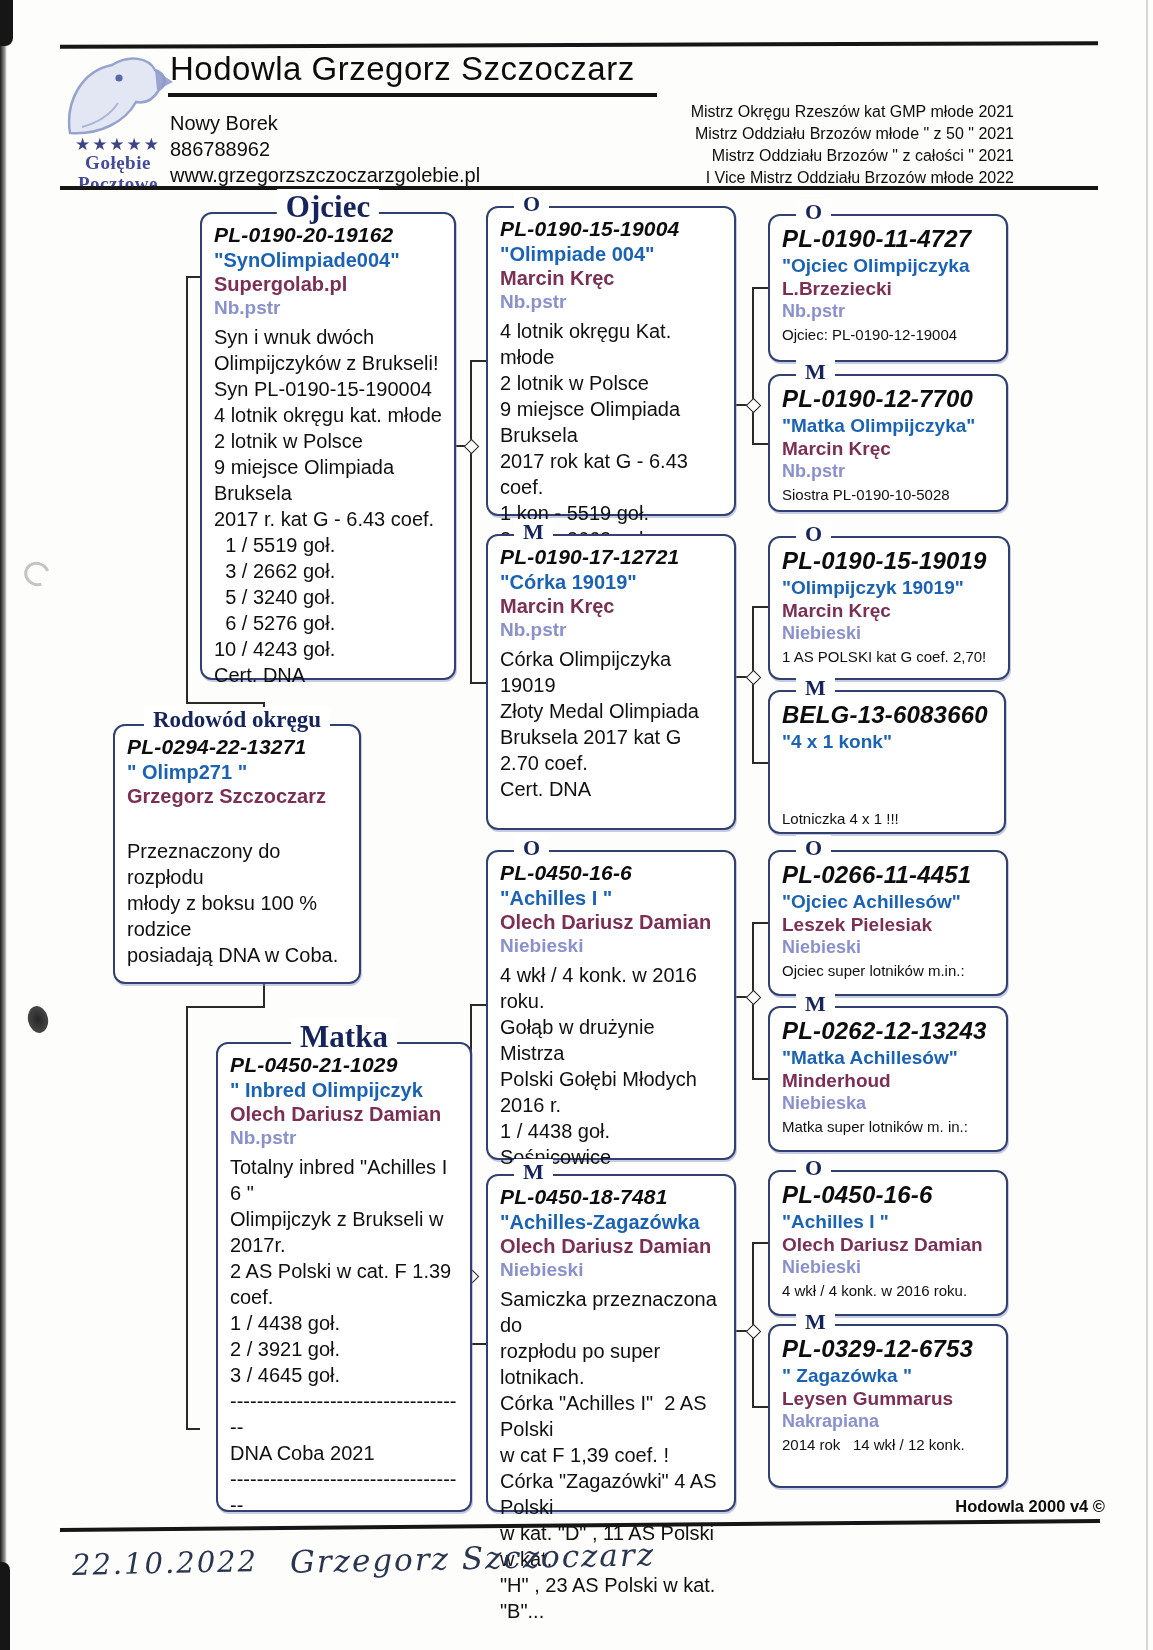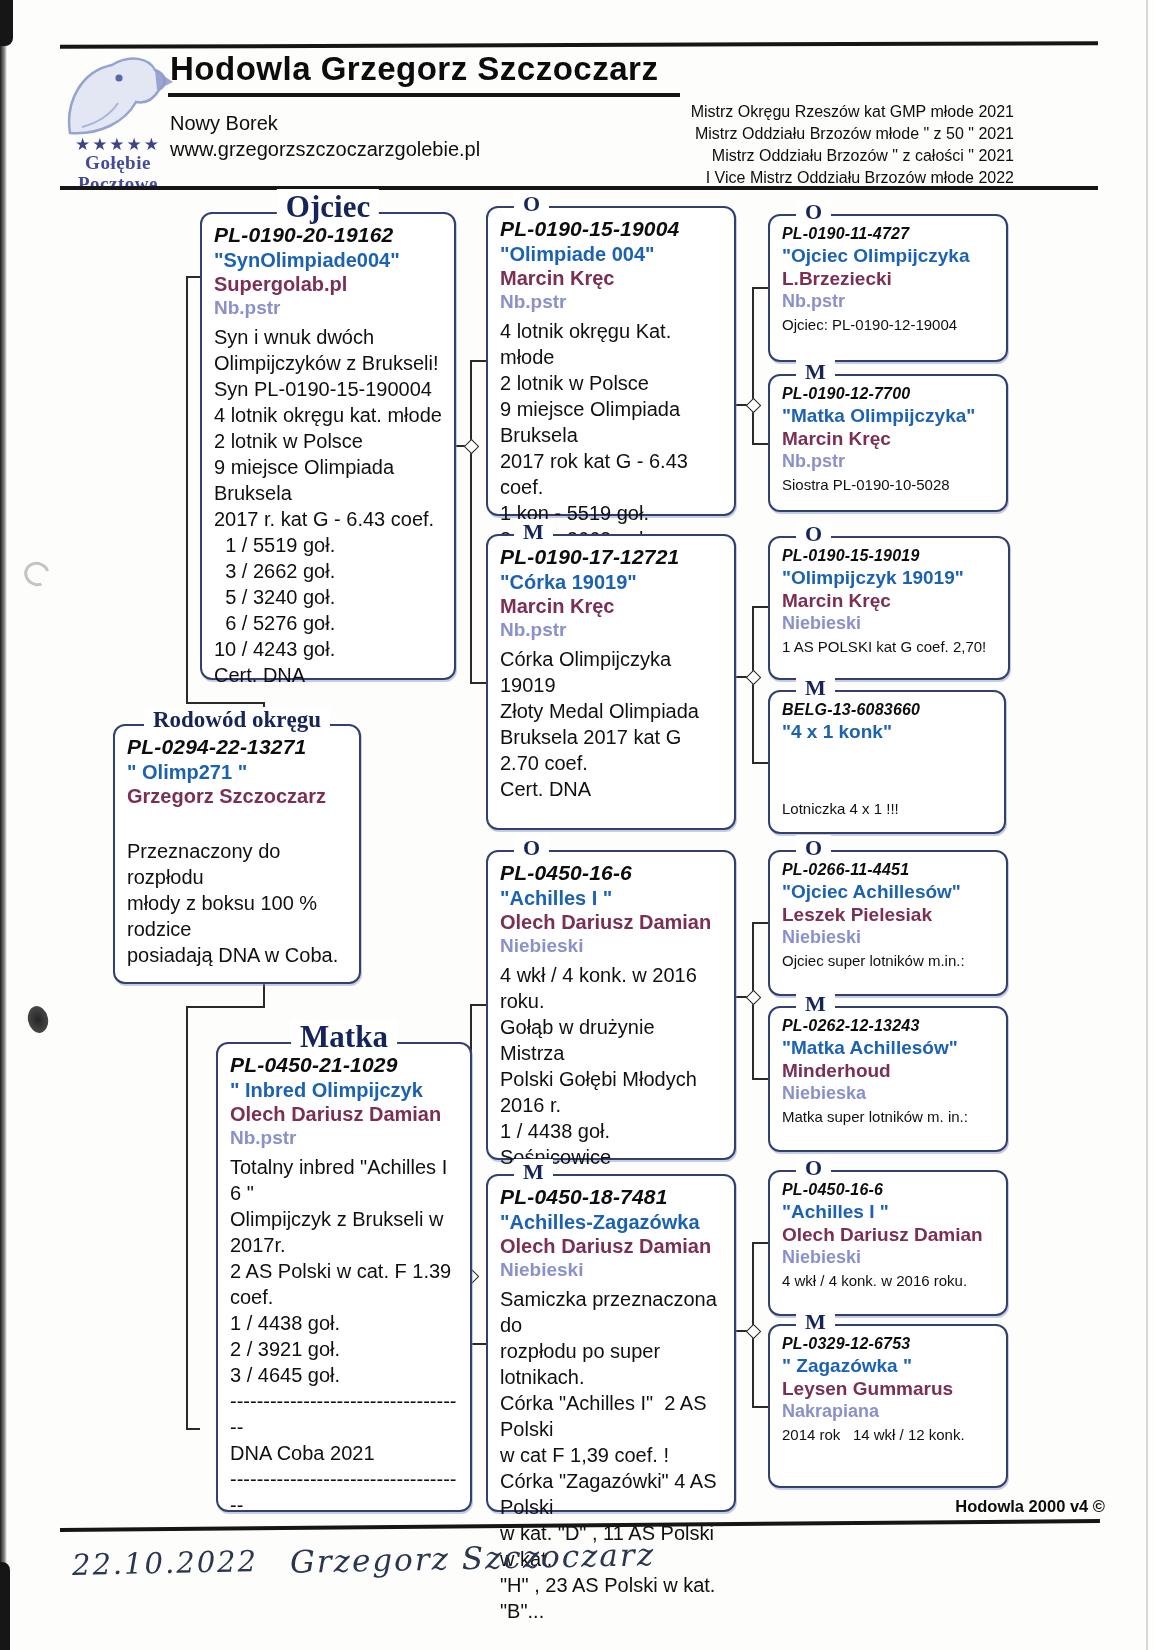--- a/index.html
+++ b/index.html
@@ -1,20 +1,20 @@
 <!DOCTYPE html>
 <html><head>
 <meta charset="utf-8">
 <style>
   html,body{margin:0;padding:0;background:#e8e8e6;}
   .page{position:relative;width:1153px;height:1650px;background:#fdfdfb;overflow:hidden;
         font-family:"Liberation Sans",sans-serif;color:#111;}
   
   .rule{position:absolute;background:#161616;}
-  .page-title{position:absolute;left:168px;top:50px;font-size:33px;font-weight:bold;
+  .page-title{position:absolute;left:168px;top:50px;font-size:33px;font-weight:normal;
       letter-spacing:.5px;border-bottom:4px solid #141414;padding:0 22px 5px 2px;color:#0c0c0c;}
   .contact{position:absolute;left:170px;top:110px;font-size:20px;line-height:26px;color:#0e0e0e;}
   .achievements{position:absolute;left:600px;top:101px;width:414px;text-align:right;
       font-size:16px;line-height:22px;color:#0e0e0e;}
   .logo-stars{position:absolute;left:58px;top:134px;width:120px;text-align:center;
       font-size:17px;letter-spacing:2px;color:#3d4386;}
   .logo-text{position:absolute;width:120px;left:58px;text-align:center;font-family:"Liberation Serif",serif;
       font-weight:bold;font-size:19px;color:#454a99;letter-spacing:.5px;}
   
   .pbox{position:absolute;background:#fff;border:2.5px solid #31406f;border-radius:12px;
@@ -22,21 +22,21 @@
   .pbox-label{position:absolute;background:#fff;padding:0 9px;font-family:"Liberation Serif",serif;
       font-weight:bold;color:#16245c;white-space:nowrap;}
   .label-big{left:50%;transform:translateX(-50%);font-size:31px;top:-25px;text-align:center;}
   .label-mid{left:50%;transform:translateX(-50%);font-size:23px;top:-19px;}
   .label-om{left:26px;font-size:22px;top:-17px;}
   .ring{font-style:italic;font-weight:bold;font-size:21px;color:#0d0d0d;letter-spacing:.2px;margin-top:3px;white-space:nowrap;}
   .pname{font-weight:bold;font-size:20px;color:#1b62b3;margin-top:2px;white-space:nowrap;}
   .owner{font-weight:bold;font-size:20px;color:#7b2f55;margin-top:1px;white-space:nowrap;}
   .pcolor{font-weight:bold;font-size:19px;color:#8a90cc;margin-top:1px;}
   .desc{font-size:20px;color:#101010;line-height:1.3;margin-top:5px;white-space:pre-wrap;}
-  .small .ring{font-size:16px}.small .pname{font-size:19px}.small .owner{font-size:19px}
+  .small .ring{font-size:24px}.small .pname{font-size:19px}.small .owner{font-size:19px}
   .small .pcolor{font-size:18px}.small .desc{font-size:15px;margin-top:3px;}
   
   .cline{position:absolute;background:#2a2a2a;}
   .diamond{position:absolute;width:9px;height:9px;background:#fff;border:1.6px solid #222;transform:rotate(45deg);}
   
   .software{position:absolute;left:900px;top:1497px;width:205px;text-align:right;
       font-size:16.5px;font-weight:bold;color:#0d0d0d;}
   .hand{position:absolute;font-family:"DejaVu Serif",serif;font-style:italic;color:#2a3550;
       letter-spacing:2px;transform:rotate(-1.2deg);}
   
@@ -71,20 +71,21 @@
     <path d="M20,70 C35,66 48,58 56,46" fill="none" stroke="#aab4da" stroke-width="2"></path>
   </svg>
   <div class="logo-stars">★★★★★</div>
   <div class="logo-text" style="top:152px;">Gołębie</div>
   <div class="logo-text" style="top:173px;font-family:Liberation Serif, serif;">Pocztowe</div>
 
   <div class="page-title">Hodowla Grzegorz Szczoczarz</div>
 
   <div class="contact">
     <div>Nowy Borek</div>
+    <div>886788962</div>
     <div>www.grzegorzszczoczarzgolebie.pl</div>
   </div>
 
   <div class="achievements">
     <div>Mistrz Okręgu Rzeszów kat GMP młode 2021</div>
     <div>Mistrz Oddziału Brzozów młode " z 50 " 2021</div>
     <div>Mistrz Oddziału Brzozów " z całości " 2021</div>
     <div>I Vice Mistrz Oddziału Brzozów młode 2022</div>
   </div>
 

